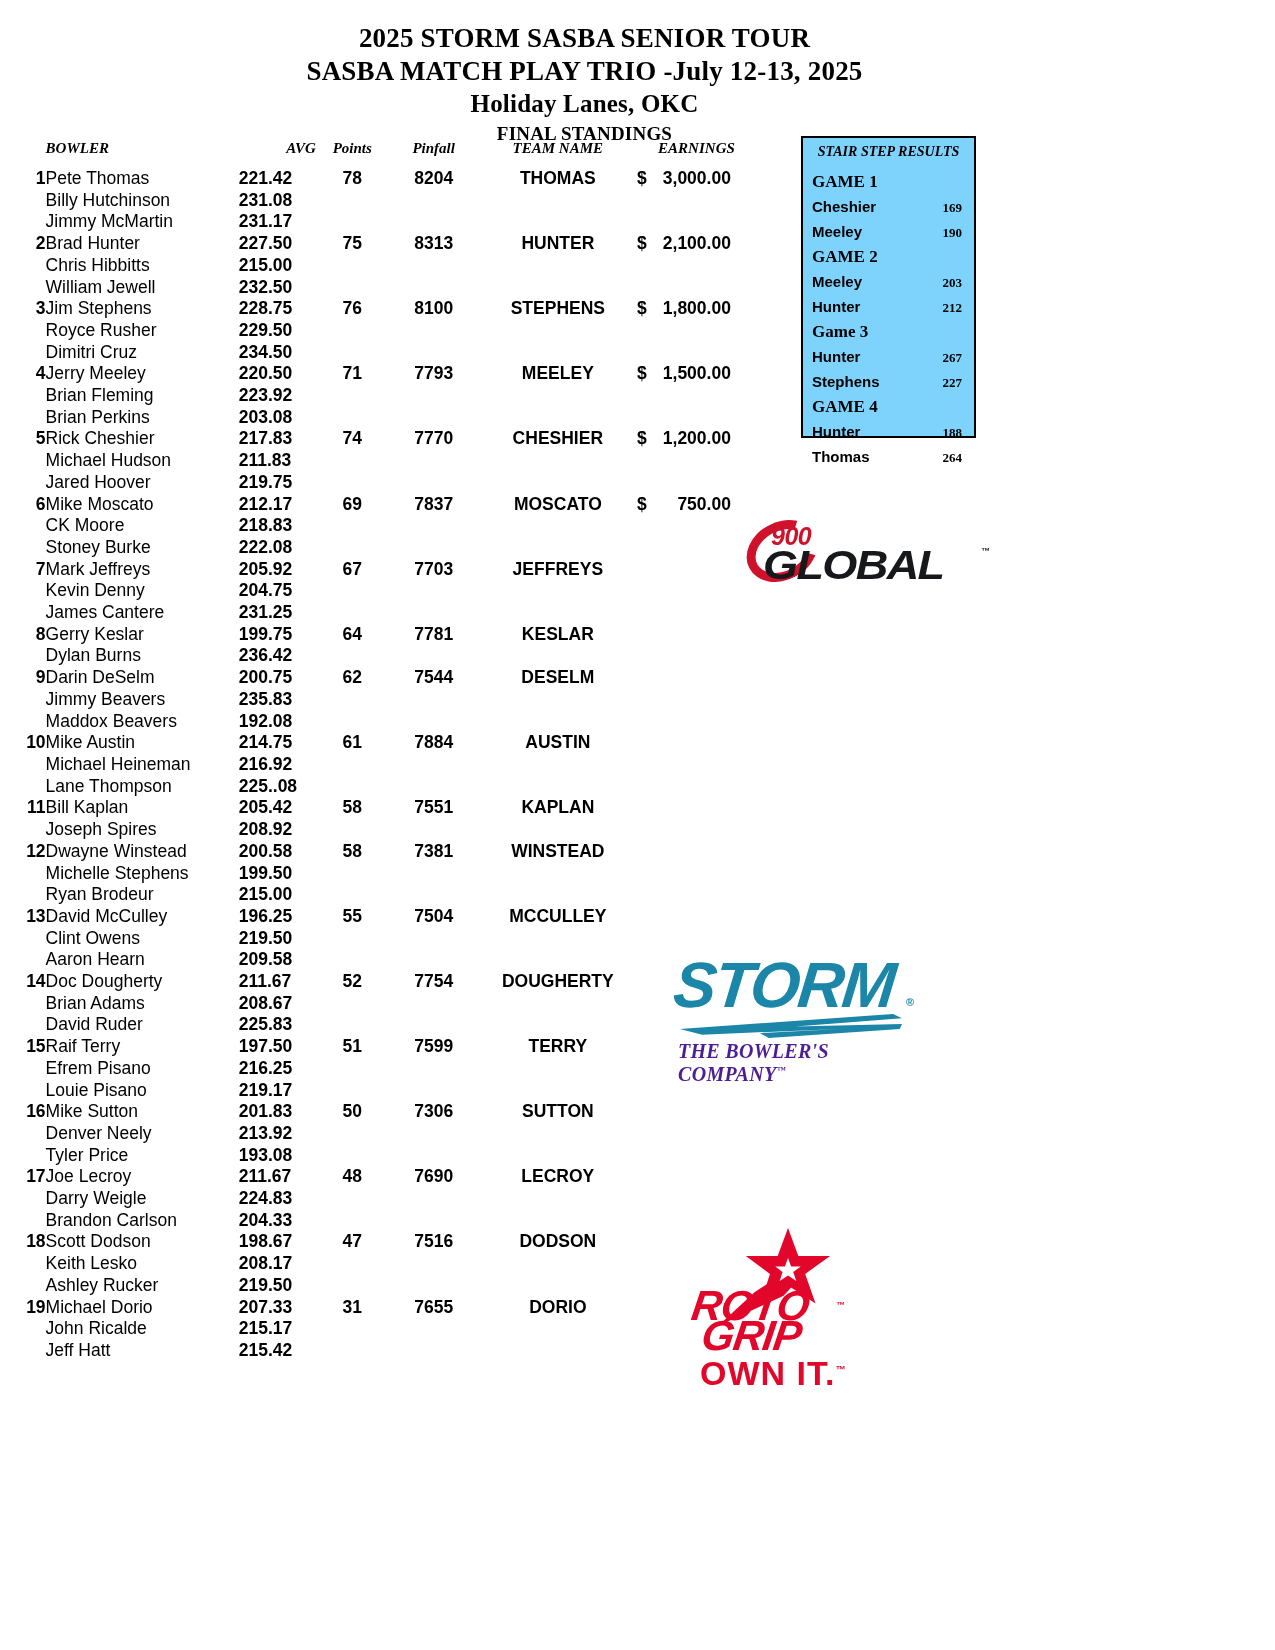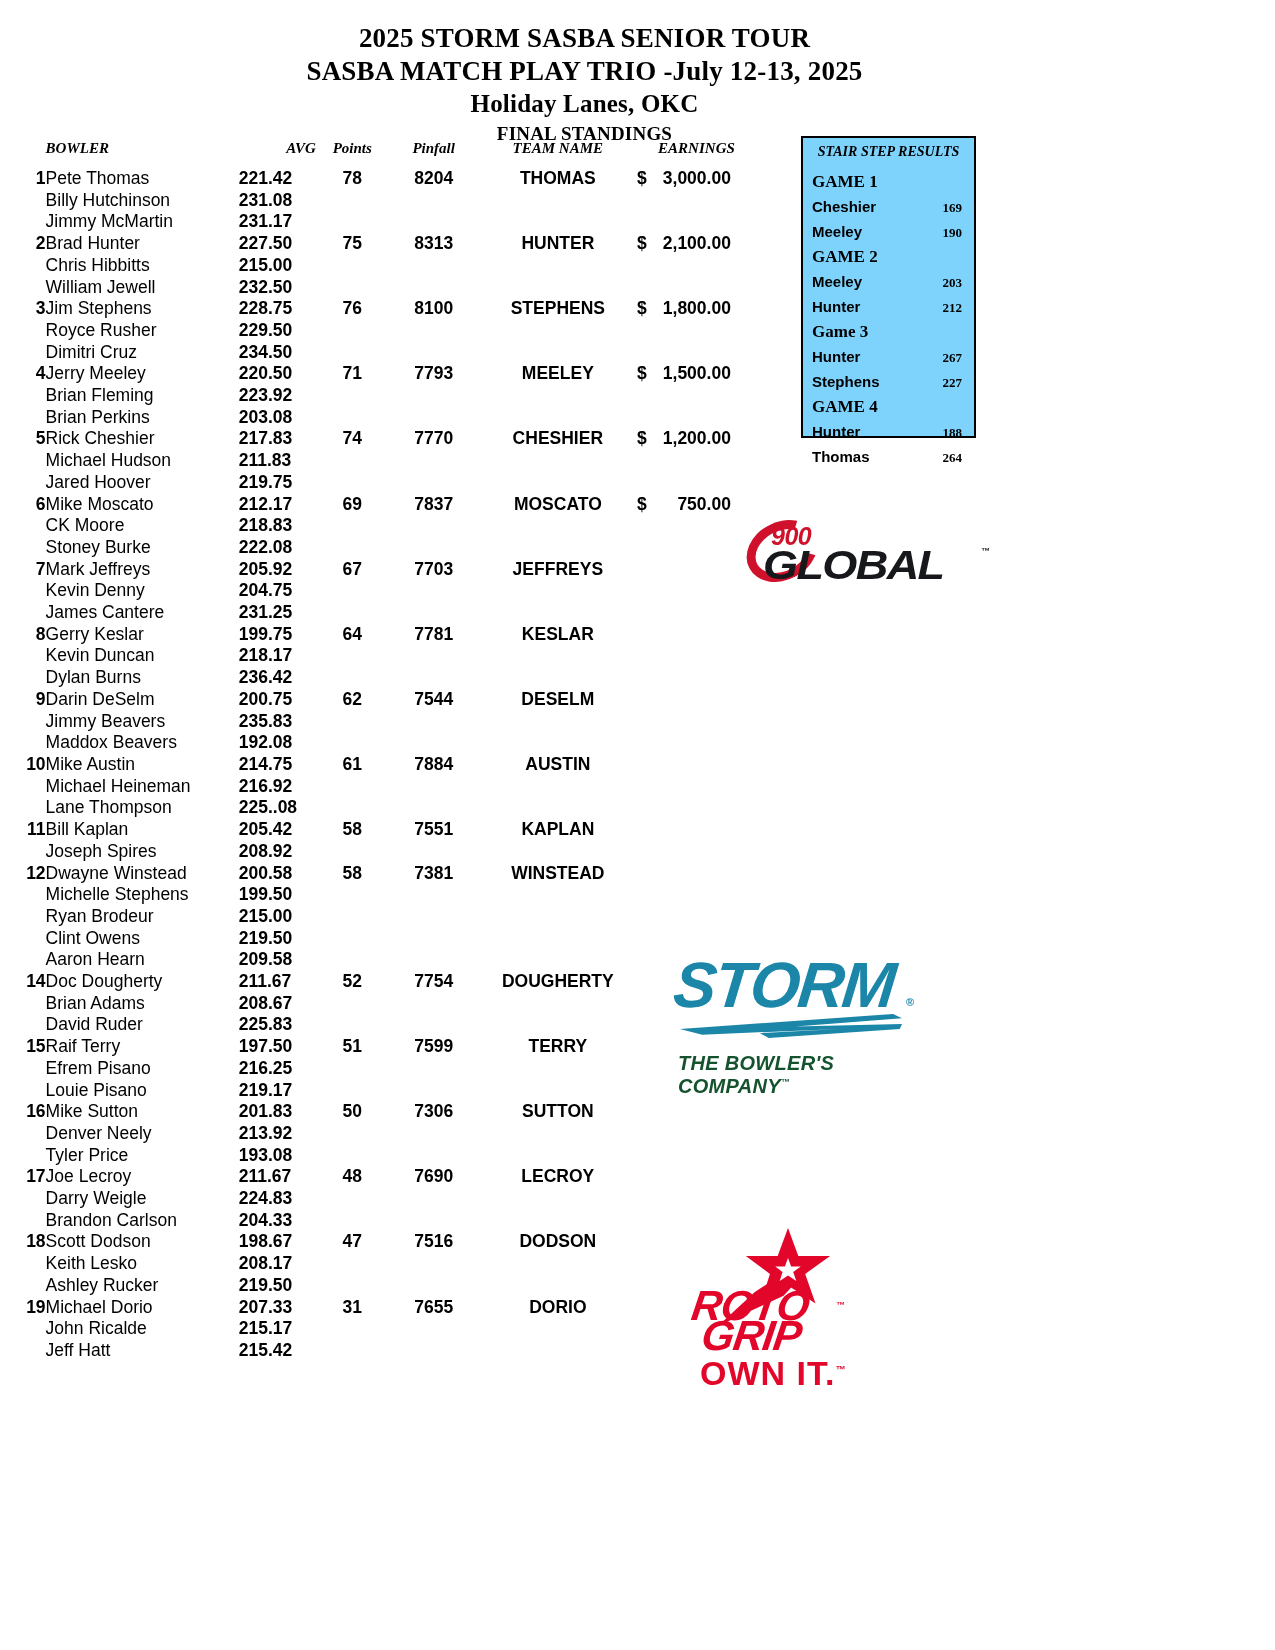--- a/index.html
+++ b/index.html
@@ -164,24 +164,24 @@
     position: absolute; left: 14px; top: 66px;
     width: 222px; height: 24px;
     background: #1B86A8;
     clip-path: polygon(0% 62%, 96% 0%, 100% 18%, 52% 52%, 100% 42%, 99% 62%, 40% 100%, 36% 80%, 72% 62%, 10% 86%);
   }
   .storm-reg {
     position: absolute; left: 240px; top: 48px;
     font-size: 11px; color: #1B86A8; font-weight: bold;
   }
   .storm-tag {
-    position: absolute; left: 12px; top: 104px;
-    font-family: Liberation Sans, sans-serif;
+    position: absolute; left: 12px; top: 92px;
+    font-family: Liberation Serif, serif;
     font-weight: bold; font-style: italic;
-    font-size: 20px; color: #14532d;
+    font-size: 20px; color: #4c1d95;
     letter-spacing: 0.3px;
   }
   .storm-tag-tm { font-size: 9px; vertical-align: super; }
 
   
   .logo-roto { left: 690px; top: 1228px; width: 200px; height: 130px; }
   .roto-star {
     position: absolute; left: 55px; top: 0;
     width: 86px; height: 82px;
     background: #E2072A;
@@ -446,29 +446,20 @@
           <td class="c-rank">8</td>
           <td class="c-bowler">Gerry Keslar</td>
           <td class="c-avg">199.75</td>
           <td class="c-points">64</td>
           <td class="c-pin">7781</td>
           <td class="c-team">KESLAR</td>
           <td class="c-earn"></td>
         </tr>
         <tr>
           <td class="c-rank"></td>
-          <td class="c-bowler sub-name">Kevin Duncan</td>
-          <td class="c-avg">218.17</td>
-          <td class="c-points"></td>
-          <td class="c-pin"></td>
-          <td class="c-team"></td>
-          <td class="c-earn"></td>
-        </tr>
-        <tr>
-          <td class="c-rank"></td>
           <td class="c-bowler sub-name">Dylan Burns</td>
           <td class="c-avg">236.42</td>
           <td class="c-points"></td>
           <td class="c-pin"></td>
           <td class="c-team"></td>
           <td class="c-earn"></td>
         </tr>
         <tr>
           <td class="c-rank">9</td>
           <td class="c-bowler">Darin DeSelm</td>
@@ -559,20 +550,29 @@
           <td class="c-team"></td>
           <td class="c-earn"></td>
         </tr>
         <tr>
           <td class="c-rank"></td>
           <td class="c-bowler sub-name">Ryan Brodeur</td>
           <td class="c-avg">215.00</td>
           <td class="c-points"></td>
           <td class="c-pin"></td>
           <td class="c-team"></td>
+          <td class="c-earn"></td>
+        </tr>
+        <tr>
+          <td class="c-rank">13</td>
+          <td class="c-bowler">David McCulley</td>
+          <td class="c-avg">196.25</td>
+          <td class="c-points">55</td>
+          <td class="c-pin">7504</td>
+          <td class="c-team">MCCULLEY</td>
           <td class="c-earn"></td>
         </tr>
         <tr>
           <td class="c-rank"></td>
           <td class="c-bowler sub-name">Clint Owens</td>
           <td class="c-avg">219.50</td>
           <td class="c-points"></td>
           <td class="c-pin"></td>
           <td class="c-team"></td>
           <td class="c-earn"></td>

